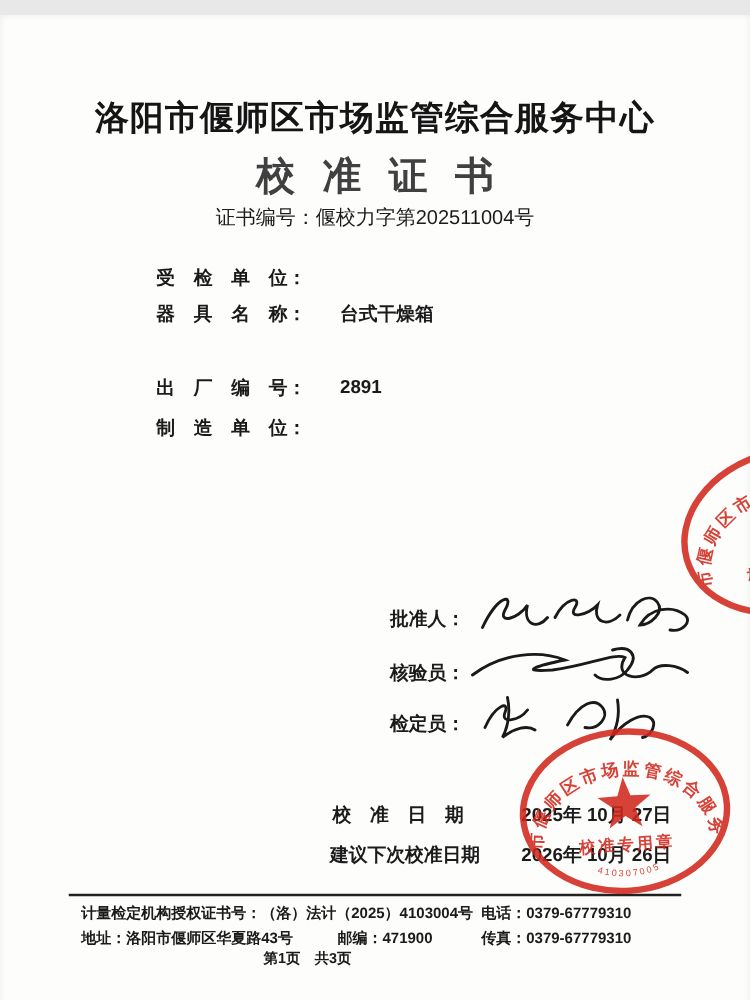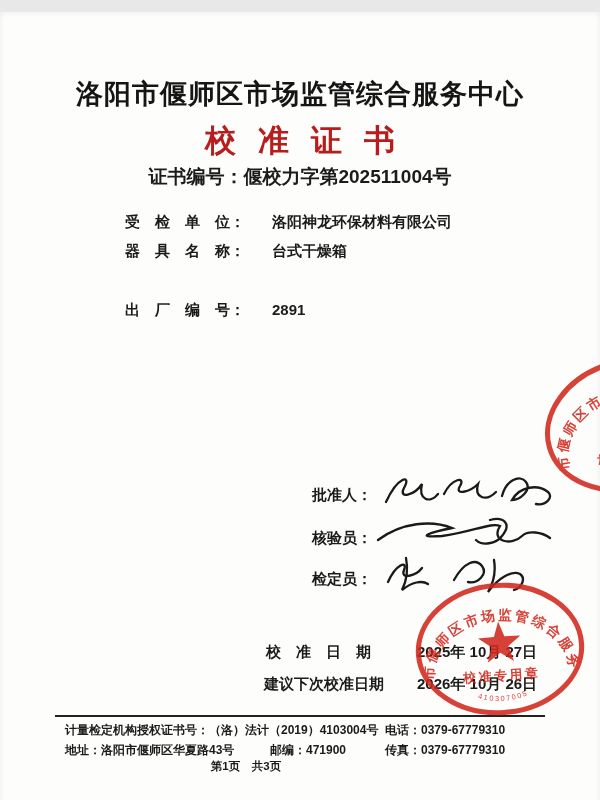--- a/index.html
+++ b/index.html
@@ -8,25 +8,25 @@
     position:relative; width:600px; height:800px; margin:12px auto;
     background:#fdfdfc; overflow:hidden; color:#1b1b1b;
     box-shadow: inset 0 0 6px rgba(0,0,0,0.08);
   }
   .org-title {
     position:absolute; top:64px; left:0; width:600px; text-align:center;
     font-size:27px; font-weight:bold; letter-spacing:1px; color:#151515;
   }
   .doc-title {
     position:absolute; top:108px; left:0; width:600px; text-align:center;
-    font-size:31px; font-weight:bold; letter-spacing:22px; text-indent:22px; color:#b91c1c;
+    font-size:31px; font-weight:bold; letter-spacing:22px; text-indent:22px; color:#404040;
   }
   .cert-line {
     position:absolute; top:152px; left:0; width:600px; text-align:center;
-    font-size:19px; font-weight:bold;
+    font-size:16px; font-weight:normal;
   }
   .field-row { position:absolute; left:0; width:600px; height:20px; }
   .f-label { position:absolute; left:125px; font-size:15px; font-weight:bold; white-space:pre; }
   .f-value { position:absolute; left:272px; font-size:15px; font-weight:bold; white-space:pre; }
   .sig-row { position:absolute; left:0; width:600px; }
   .sig-label { position:absolute; left:312px; font-size:15px; font-weight:bold; }
   .sig-svg { position:absolute; z-index:3; }
   .date-row { position:absolute; width:600px; }
   .d-label { position:absolute; left:266px; font-size:15px; font-weight:bold; white-space:pre; }
   .d-value { position:absolute; left:417px; font-size:15px; font-weight:bold; white-space:pre; }
@@ -42,31 +42,31 @@
 <body>
 
 <div class="page">
 
   <div class="org-title">洛阳市偃师区市场监管综合服务中心</div>
   <div class="doc-title">校准证书</div>
   <div class="cert-line"><span>证书编号：</span><span>偃校力字第202511004号</span></div>
 
   <div class="field-row" style="top:201px">
     <span class="f-label">受　检　单　位：</span>
-    <span class="f-value">洛阳神龙环保材料有限公司</span>
   </div>
   <div class="field-row" style="top:230px">
     <span class="f-label">器　具　名　称：</span>
     <span class="f-value">台式干燥箱</span>
   </div>
   <div class="field-row" style="top:289px">
     <span class="f-label">出　厂　编　号：</span>
     <span class="f-value">2891</span>
   </div>
   <div class="field-row" style="top:321px">
+    <span class="f-label">制　造　单　位：</span>
   </div>
 
   <div class="sig-row" style="top:474px">
     <span class="sig-label">批准人：</span>
   </div>
   <svg class="sig-svg" style="left:378px; top:458px" width="185" height="46" viewBox="0 0 185 46">
     <g fill="none" stroke="#1a1a1a" stroke-width="2.3" stroke-linecap="round">
       <path d="M8,32 C20,6 34,4 26,18 C20,29 36,26 44,14 C40,30 52,34 60,24"></path>
       <path d="M66,24 C74,8 88,6 82,16 C76,26 92,22 100,14 C96,28 108,32 118,22"></path>
       <path d="M124,26 C128,10 142,4 148,12 C154,20 142,30 134,30 C142,16 160,14 170,22 C176,27 168,36 158,34"></path>
@@ -131,21 +131,21 @@
       <text x="100" y="116" font-size="15" font-weight="bold" letter-spacing="3" text-anchor="middle" stroke="none">校准专用章</text>
       <path id="arcD" d="M 48,122 a 66,48 0 0 0 104,0" fill="none" stroke="none"></path>
       <text font-size="8.5" letter-spacing="2" stroke="none" text-anchor="middle">
         <textPath href="#arcD" startOffset="50%">410307005</textPath>
       </text>
     </g>
   </svg>
 
   <div class="footer-line"></div>
   <div class="footer-row" style="top:710px">
-    <span class="fr-abs" style="left:0"><span>计量检定机构授权证书号：</span><span>（洛）法计（2019）4103004号</span></span>
+    <span class="fr-abs" style="left:0"><span>计量检定机构授权证书号：</span><span>（洛）法计（2025）4103004号</span></span>
     <span class="fr-abs" style="left:320px"><span>电话：</span><span>0379-67779310</span></span>
   </div>
   <div class="footer-row" style="top:730px">
     <span class="fr-abs" style="left:0"><span>地址：</span><span>洛阳市偃师区华夏路43号</span></span>
     <span class="fr-abs" style="left:205px"><span>邮编：</span><span>471900</span></span>
     <span class="fr-abs" style="left:320px"><span>传真：</span><span>0379-67779310</span></span>
   </div>
   <div class="page-info">第1页　共3页</div>
 
 </div>

